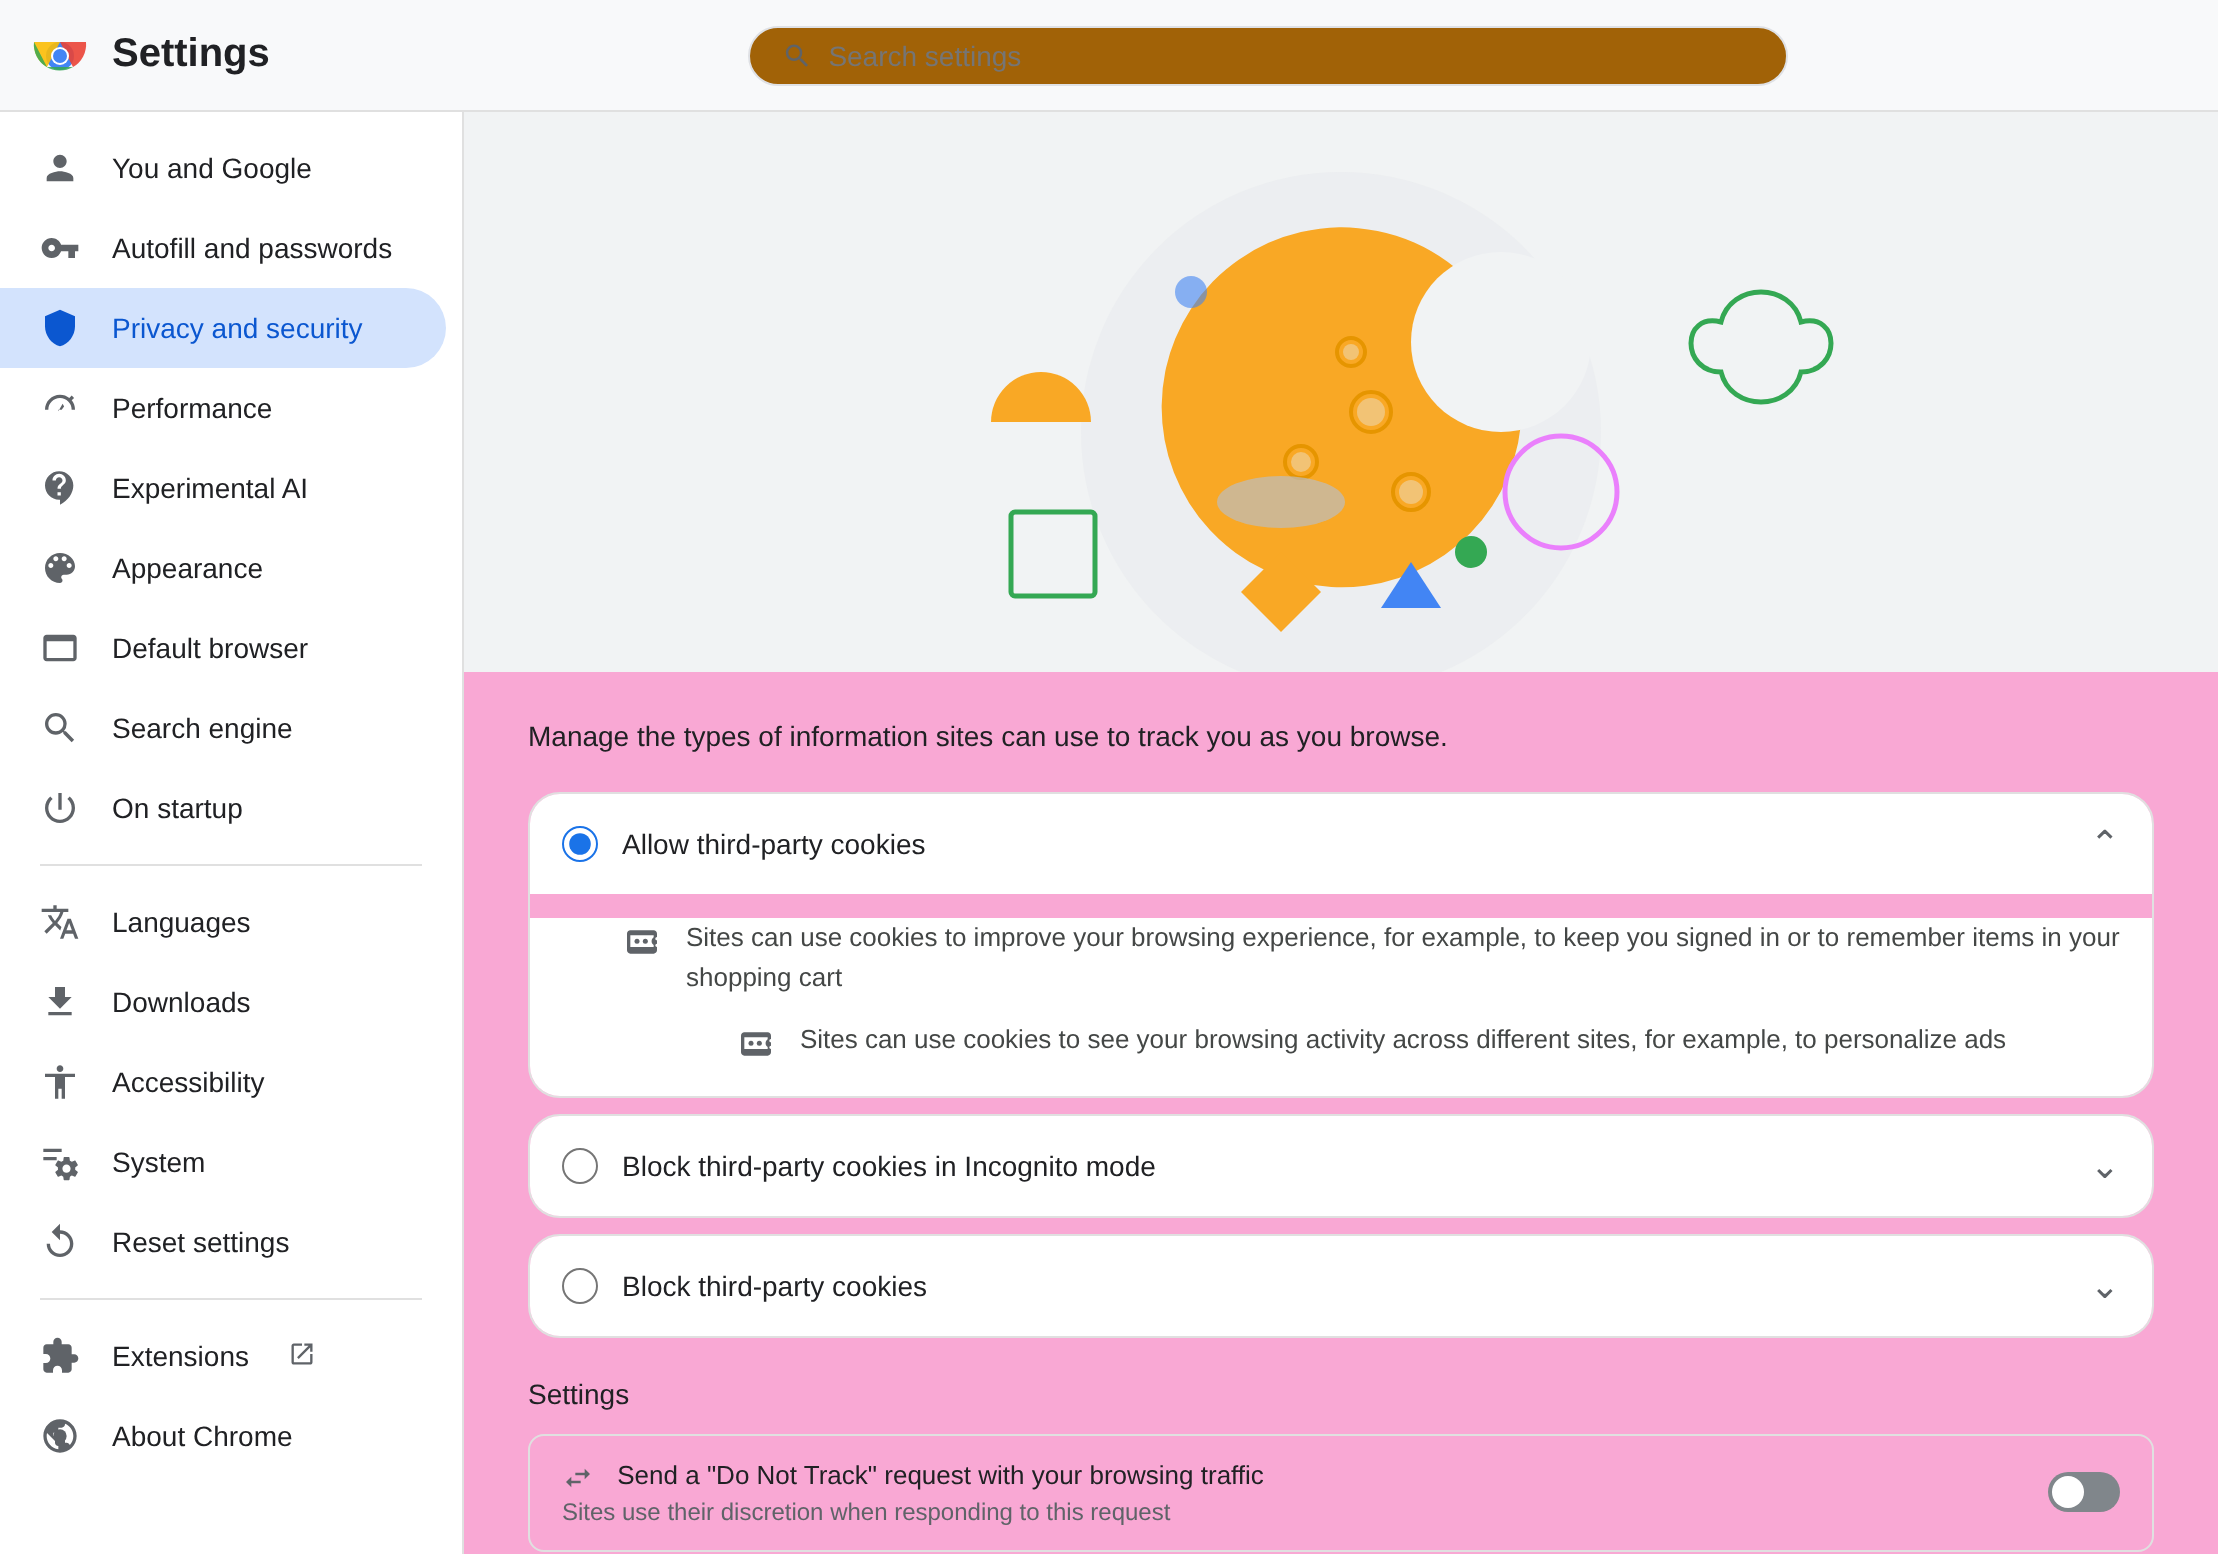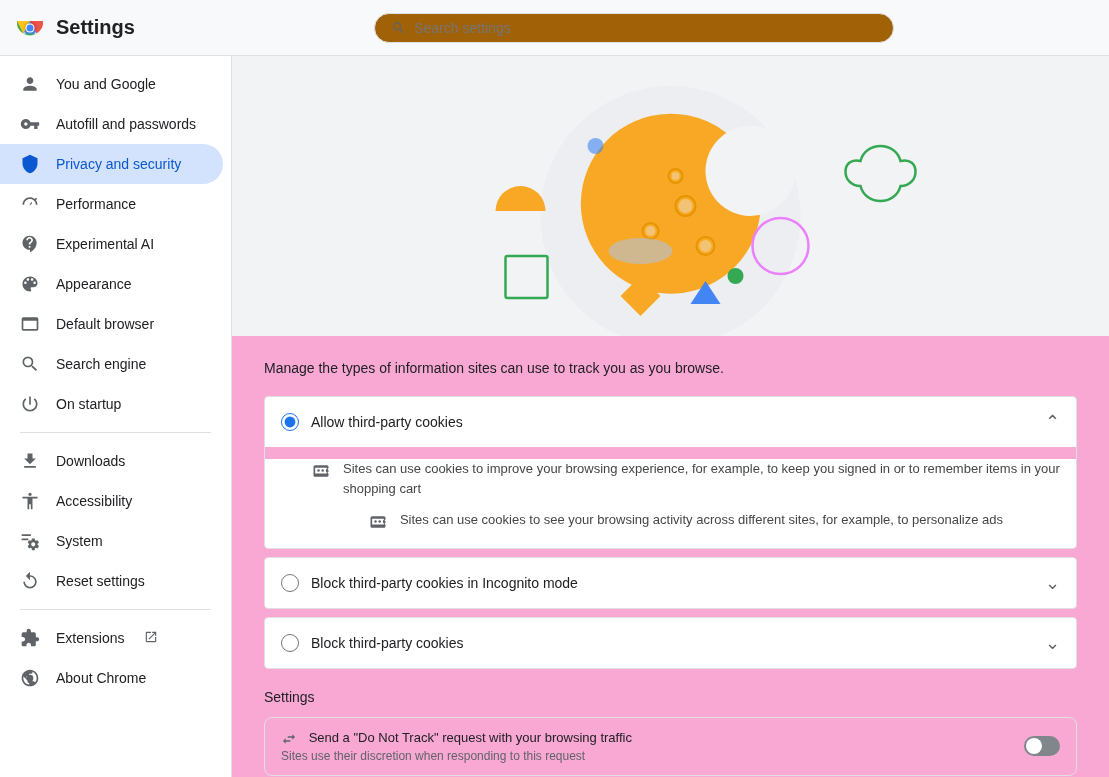--- a/index.html
+++ b/index.html
@@ -38,21 +38,21 @@
 
     .cookie-illustration {
       background: #f1f3f4; width: 100%; height: 280px; position: relative; overflow: hidden; display: flex; align-items: center; justify-content: center;
     }
 
     .content-body { padding: 24px 32px; }
 
     .description { color: #202124; font-size: 14px; margin-bottom: 20px; }
 
     .radio-section {
-      border: 1px solid #e0e0e0; border-radius: 4px; margin-bottom: 8px; overflow: hidden;
+      border: 1px solid #e0e0e0; border-radius: 16px; margin-bottom: 8px; overflow: hidden;
     }
     .radio-header {
       display: flex; align-items: center; padding: 14px 16px; cursor: pointer; justify-content: space-between; background: #fff;
     }
     .radio-left { display: flex; align-items: center; gap: 12px; }
     .radio-input { width: 18px; height: 18px; accent-color: #1a73e8; cursor: pointer; }
     .radio-label { font-size: 14px; color: #202124; }
     .expand-icon { color: #5f6368; font-size: 18px; }
 
     .radio-expanded { background: #fff; padding: 0 16px 16px 46px; }
@@ -185,20 +185,28 @@
       <span class="icon">
         <svg width="20" height="20" viewBox="0 0 24 24" fill="#5f6368">
             <path d="M13 3h-2v10h2V3zm4.83 2.17l-1.42 1.42C17.99 7.86 19 9.81 19 12c0 3.87-3.13 7-7 7s-7-3.13-7-7c0-2.19 1.01-4.14 2.58-5.42L6.17 5.17C4.23 6.82 3 9.26 3 12c0 4.97 4.03 9 9 9s9-4.03 9-9c0-2.74-1.23-5.18-3.17-6.83z"></path>
           </svg>
       </span>
       <span>On startup</span>
     </div>
 
     <div class="sidebar-divider"></div>
 
+    <div class="sidebar-item">
+      <span class="icon">
+        <svg width="20" height="20" viewBox="0 0 24 24" fill="#5f6368">
+            <path d="M12.87 15.07l-2.54-2.51.03-.03c1.74-1.94 2.98-4.17 3.71-6.53H17V4h-7V2H8v2H1v1.99h11.17C11.5 7.92 10.44 9.75 9 11.35 8.07 10.32 7.3 9.19 6.69 8h-2c.73 1.63 1.73 3.17 2.98 4.56l-5.09 5.02L4 19l5-5 3.11 3.11.76-2.04zM18.5 10h-2L12 22h2l1.12-3h4.75L21 22h2l-4.5-12zm-2.62 7l1.62-4.33L19.12 17h-3.24z"></path>
+          </svg>
+      </span>
+      <span>Languages</span>
+    </div>
 
     <div class="sidebar-item">
       <span class="icon">
         <svg width="20" height="20" viewBox="0 0 24 24" fill="#5f6368">
             <path d="M19 9h-4V3H9v6H5l7 7 7-7zM5 18v2h14v-2H5z"></path>
           </svg>
       </span>
       <span>Downloads</span>
     </div>
 

